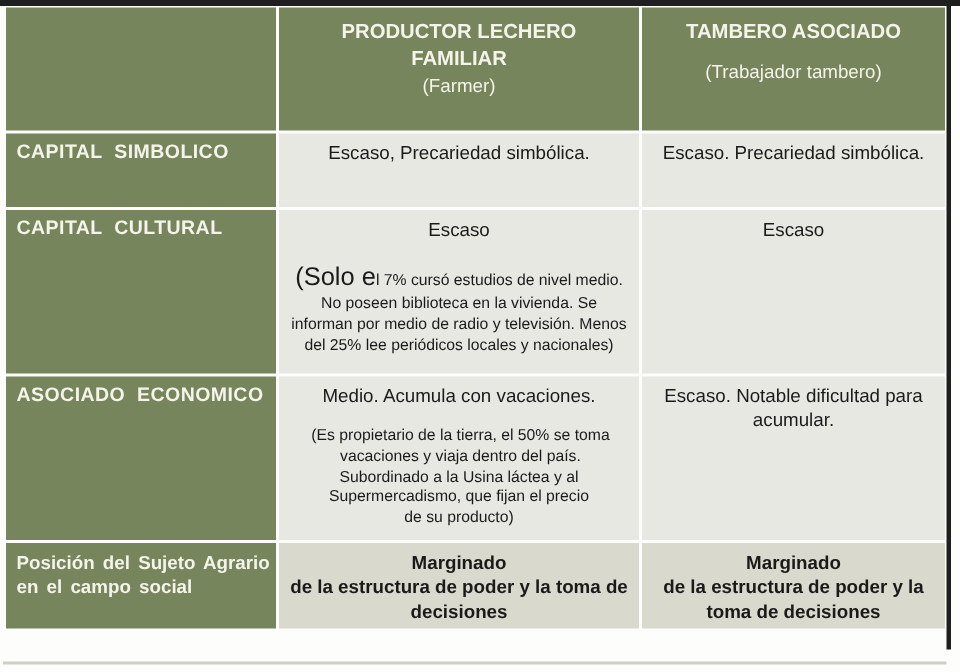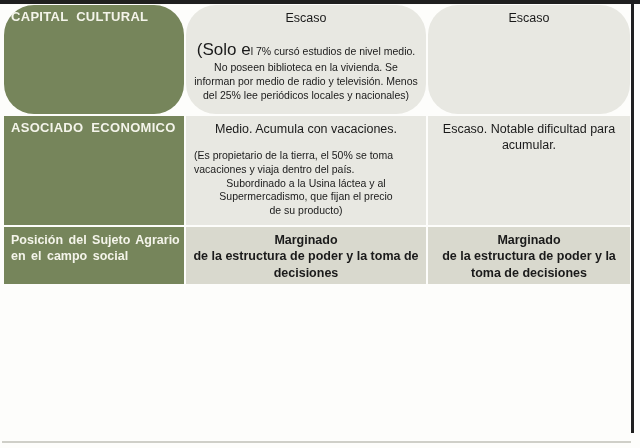--- a/index.html
+++ b/index.html
@@ -13,21 +13,21 @@
 
   table.cmp{
     position:absolute;top:3px;left:2px;width:630px;
     border-collapse:separate;border-spacing:2px;table-layout:fixed;
   }
   td{vertical-align:top;padding:0;}
 
   
   .h-header td{height:75px;}
   .h-r1 td{height:44px;}
-  .h-r2 td{height:104px;border-radius:30px;}
+  .h-r2 td{height:104px;}
   .h-r3 td{height:104px;}
   .h-r4 td{height:43px;}
   .h-r5 td{height:52px;}
 
   .label-cell{
     background:var(--header-green,#76855b);
     color:var(--label-text,#f4f4ea);
     font-weight:bold;font-size:13px;line-height:1.3;
     letter-spacing:.3px;word-spacing:4px;
     padding:4px 4px 0 7px;text-align:left;
@@ -50,40 +50,60 @@
     padding:5px 6px 0 6px;
   }
   .h-r5 .data-cell{
     background:var(--cell-gray-dark,#d9d9ce);
     font-weight:bold;padding-top:5px;
   }
 
   .note-cultural{margin-top:13px;font-size:10.5px;line-height:1.3;padding:0 2px;}
   .note-lead{font-size:17px;}
   .econ-note{margin-top:12px;font-size:10.5px;line-height:1.3;}
-  .econ-left{text-align:left;padding-left:2px;}
+  .econ-left{text-align:center;padding-left:2px;}
   .econ-center{padding:0 26px;}
 </style>
 </head>
 <body>
 
 <div class="page">
   <div class="top-border"></div>
   <div class="right-border"></div>
   <div class="bottom-line"></div>
 
   <table class="cmp">
     <colgroup>
       <col style="width:180px">
         <col style="width:240px">
         <col style="width:202px">
     </colgroup>
 
     <tbody>
+        <tr class="h-header">
+      <td class="label-cell"></td>
+      <td class="head-cell">
+        <div class="head-title">PRODUCTOR LECHERO FAMILIAR</div>
+        <div class="head-sub">(Farmer)</div>
+      </td>
+      <td class="head-cell">
+        <div class="head-title">TAMBERO ASOCIADO</div>
+        <div class="head-sub gap">(Trabajador tambero)</div>
+      </td>
+    </tr>
 
+    <tr class="h-r1">
+      <td class="label-cell">CAPITAL SIMBOLICO</td>
+      <td class="data-cell">
+        <div>Escaso, Precariedad simbólica.</div>
+      </td>
+      <td class="data-cell">
+        <div>Escaso. Precariedad simbólica.</div>
+      </td>
+    </tr>
 
     <tr class="h-r2">
       <td class="label-cell">CAPITAL CULTURAL</td>
       <td class="data-cell">
         <div>Escaso</div>
         <div class="note-cultural"><span class="note-lead">(Solo e</span><span>l 7% cursó estudios de nivel medio.  No poseen biblioteca en la vivienda. Se informan por medio de radio y televisión. Menos del 25% lee periódicos locales y nacionales)</span></div>
       </td>
       <td class="data-cell">
         <div>Escaso</div>
       </td>

